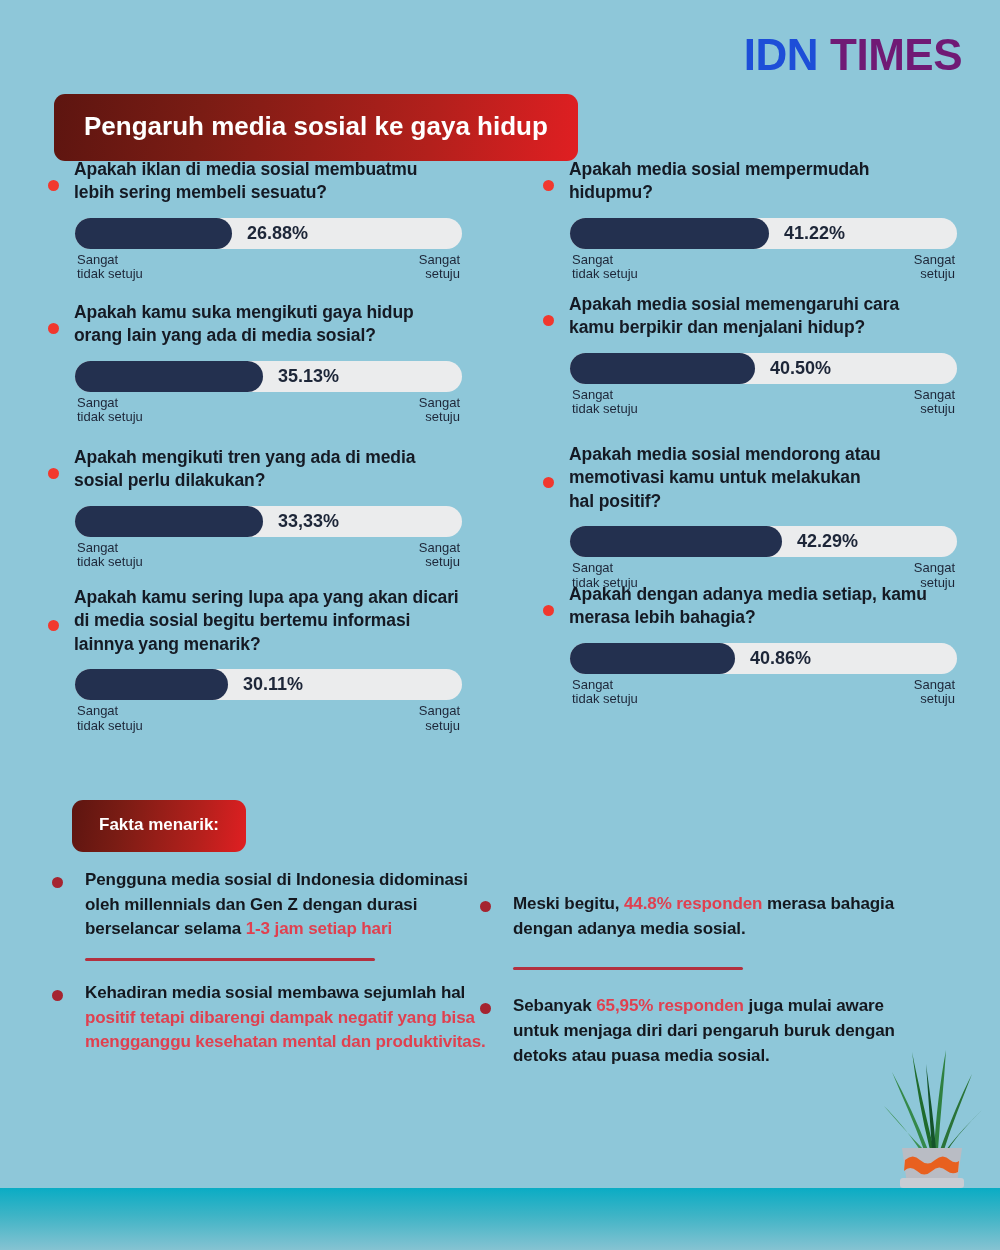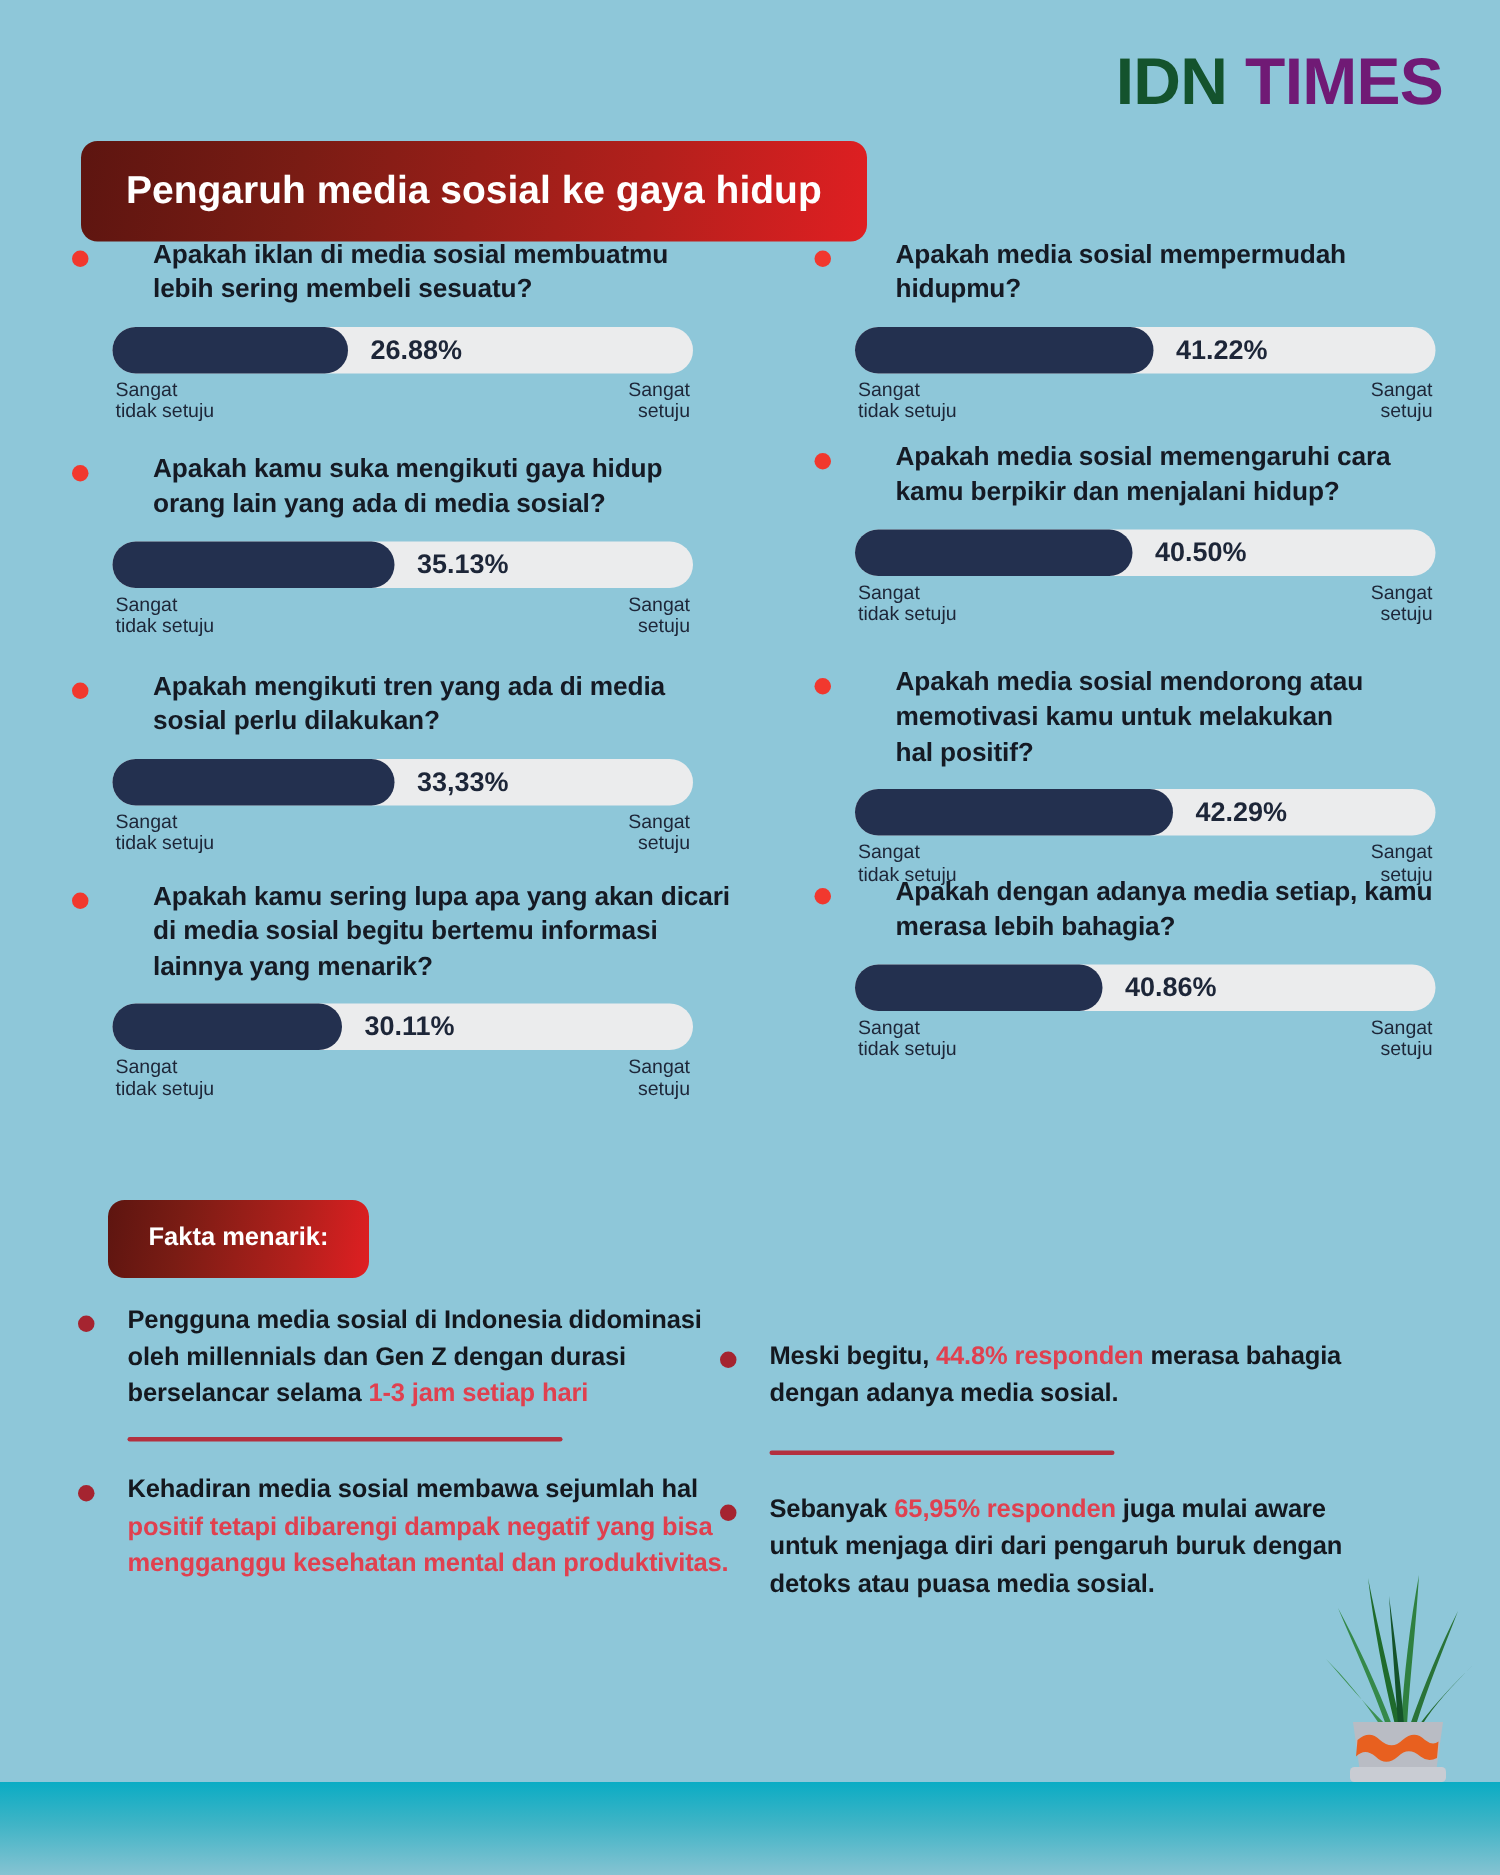--- a/index.html
+++ b/index.html
@@ -10,21 +10,21 @@
     font-family:"Liberation Sans", sans-serif;
     position:relative; overflow:hidden;
   }
 
   
   .logo {
     position:absolute; top:30px; right:38px;
     font-size:44px; font-weight:bold; letter-spacing:-0.5px;
     white-space:nowrap;
   }
-  .logo .idn   { color:#14532d; }
+  .logo .idn   { color:#1d4ed8; }
   .logo .times { color:#701a75; margin-left:12px; }
 
   
   .banner {
     display:inline-block;
     background:linear-gradient(100deg,#5d1510 0%,#7a1c14 28%,#b3201c 72%,#e01f22 100%);
     color:#fff; border-radius:11px;
     font-weight:bold; white-space:nowrap;
   }
   .banner-title {
@@ -37,21 +37,21 @@
   }
 
   
   .qwrap { position:absolute; top:158px; left:0; width:1000px; }
   .col { position:absolute; width:470px; }
   .col-left  { left:48px;  }
   .col-right { left:543px; }
 
   .qblock { position:absolute; width:470px; }
 
-  .qhead { display:flex; align-items:flex-start;gap:28px; }
+  .qhead { display:flex; align-items:center; }
   .qdot {
     width:11px; height:11px; border-radius:50%;
     background:#f1382e; flex:0 0 auto; margin-top:9px;
   }
   .qtext {
     margin-left:15px; font-size:17.5px; font-weight:bold;
     color:#151a24; line-height:1.33; letter-spacing:-0.1px;
   }
 
   .bar-area { margin-top:13px; margin-left:27px; }

